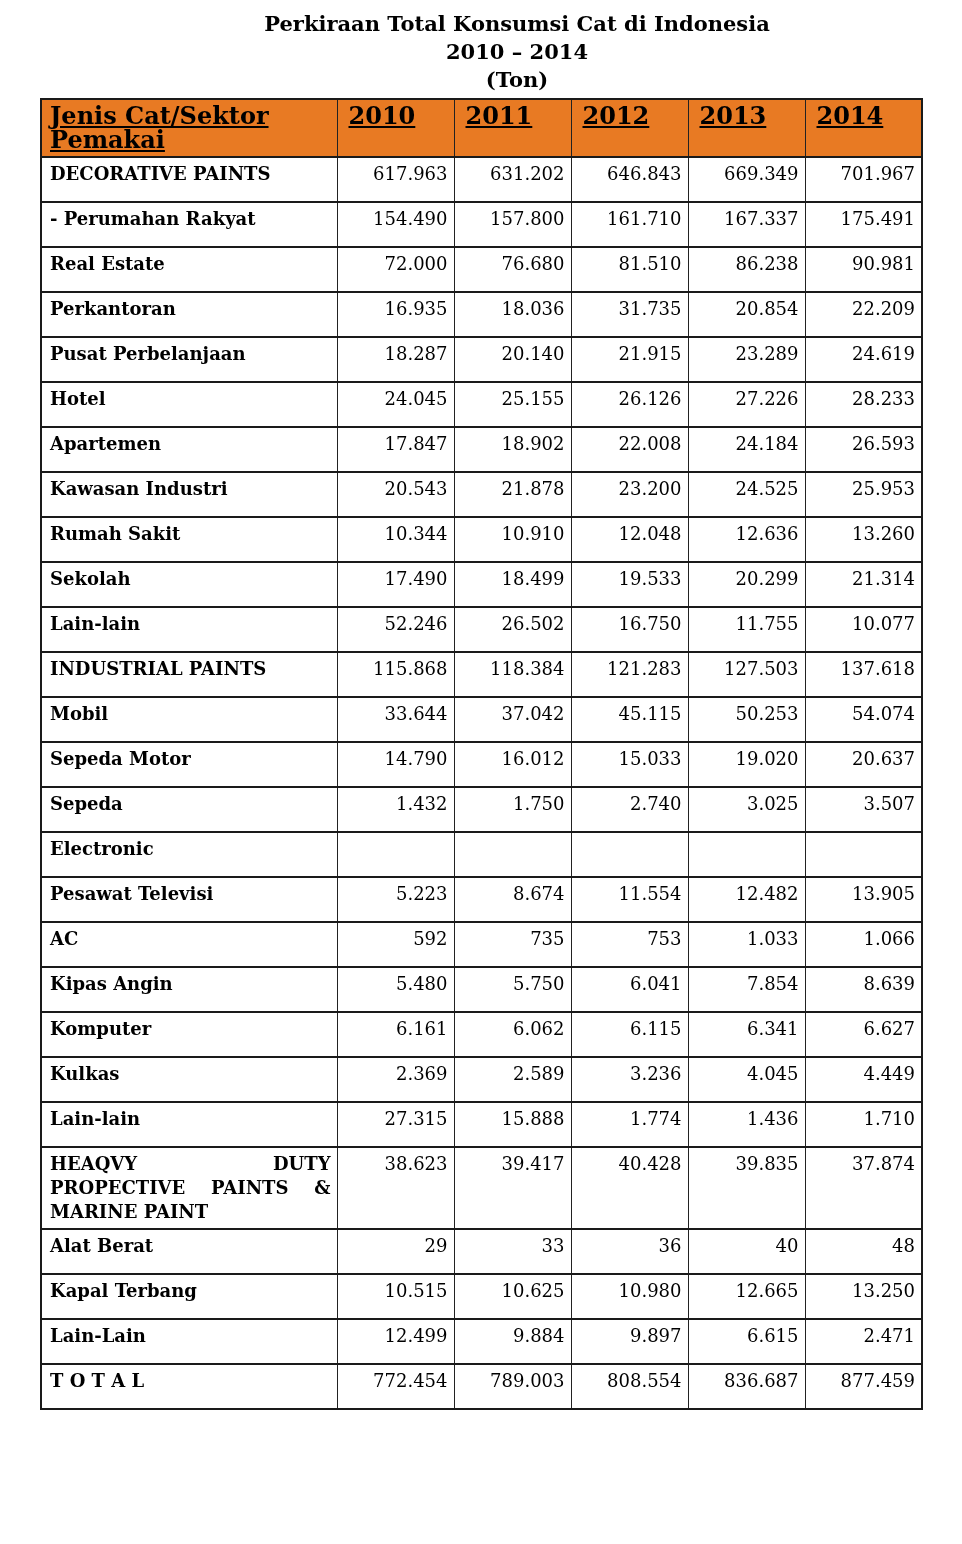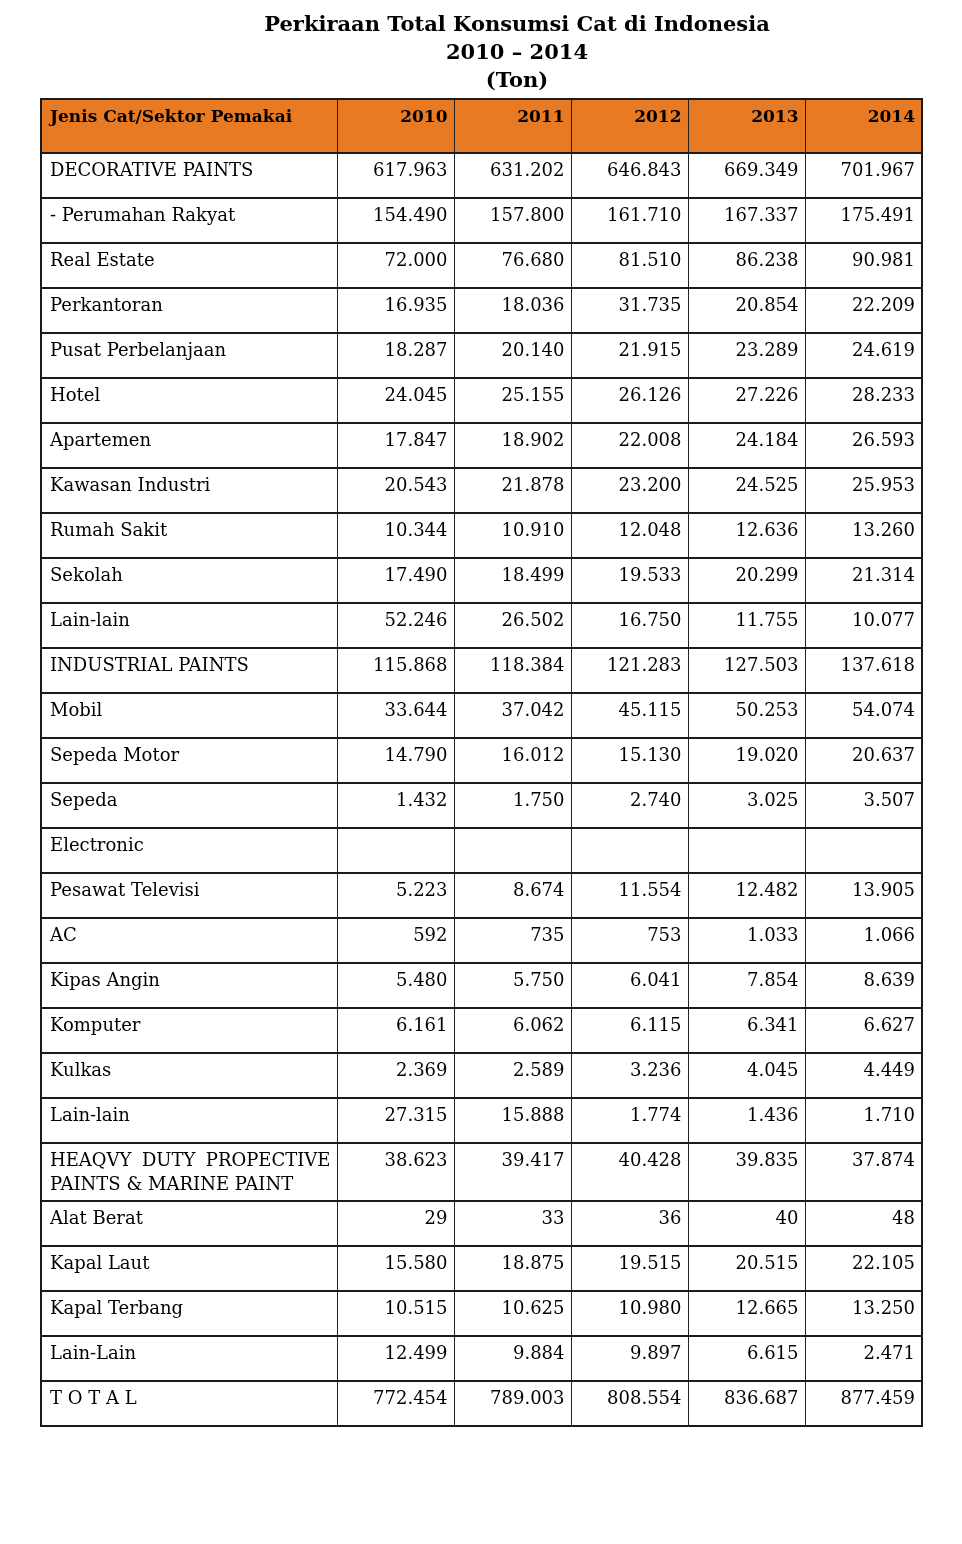--- a/index.html
+++ b/index.html
@@ -45,27 +45,29 @@
     vertical-align: top;
     font-size: 18px;
     line-height: 24px;
     padding: 4px 6px 4px 8px;
     overflow: hidden;
   }
   table.data-table { border: 2px solid #1a1a1a; }
   tr.header-row td {
     background: var(--header-bg, #E87A23);
     font-weight: bold;
-    font-size: 17px;
+    font-size: 24px;
     height: 44px;
-  }
-  tr.header-row td.year-head { text-align: right; padding-left: 11px; }
+    text-decoration: underline;
+  }
+  tr.header-row td.year-head { text-align: left; padding-left: 11px; }
   td.label-cell {
     text-align: justify;
     height: 35px; 
+    font-weight: bold;
   }
   td.value-cell {
     text-align: right;
     padding-right: 12px;
   }
 </style>
 </head>
 <body>
 
 <div class="page">
@@ -198,21 +200,21 @@
           <td class="value-cell">33.644</td>
           <td class="value-cell">37.042</td>
           <td class="value-cell">45.115</td>
           <td class="value-cell">50.253</td>
           <td class="value-cell">54.074</td>
         </tr>
         <tr>
           <td class="label-cell">Sepeda Motor</td>
           <td class="value-cell">14.790</td>
           <td class="value-cell">16.012</td>
-          <td class="value-cell">15.130</td>
+          <td class="value-cell">15.033</td>
           <td class="value-cell">19.020</td>
           <td class="value-cell">20.637</td>
         </tr>
         <tr>
           <td class="label-cell">Sepeda</td>
           <td class="value-cell">1.432</td>
           <td class="value-cell">1.750</td>
           <td class="value-cell">2.740</td>
           <td class="value-cell">3.025</td>
           <td class="value-cell">3.507</td>
@@ -283,28 +285,20 @@
         </tr>
         <tr>
           <td class="label-cell">Alat Berat</td>
           <td class="value-cell">29</td>
           <td class="value-cell">33</td>
           <td class="value-cell">36</td>
           <td class="value-cell">40</td>
           <td class="value-cell">48</td>
         </tr>
         <tr>
-          <td class="label-cell">Kapal Laut</td>
-          <td class="value-cell">15.580</td>
-          <td class="value-cell">18.875</td>
-          <td class="value-cell">19.515</td>
-          <td class="value-cell">20.515</td>
-          <td class="value-cell">22.105</td>
-        </tr>
-        <tr>
           <td class="label-cell">Kapal Terbang</td>
           <td class="value-cell">10.515</td>
           <td class="value-cell">10.625</td>
           <td class="value-cell">10.980</td>
           <td class="value-cell">12.665</td>
           <td class="value-cell">13.250</td>
         </tr>
         <tr>
           <td class="label-cell">Lain-Lain</td>
           <td class="value-cell">12.499</td>

